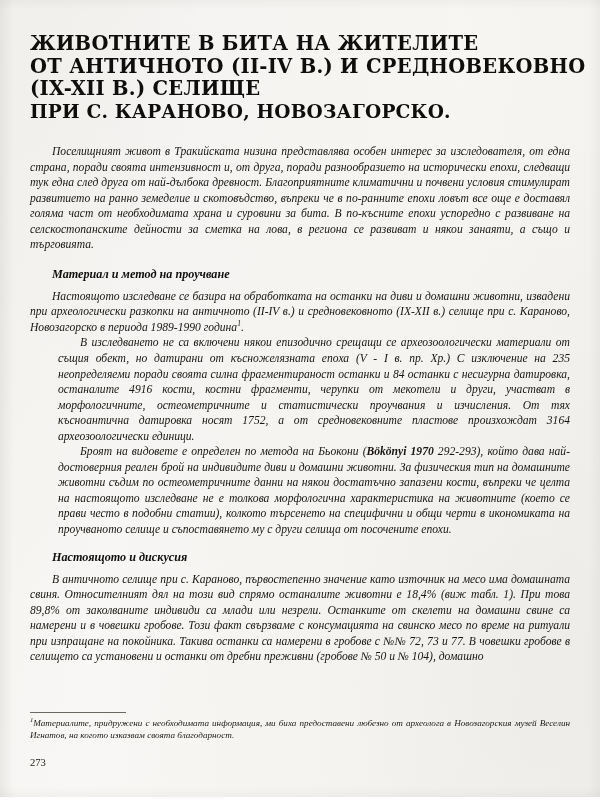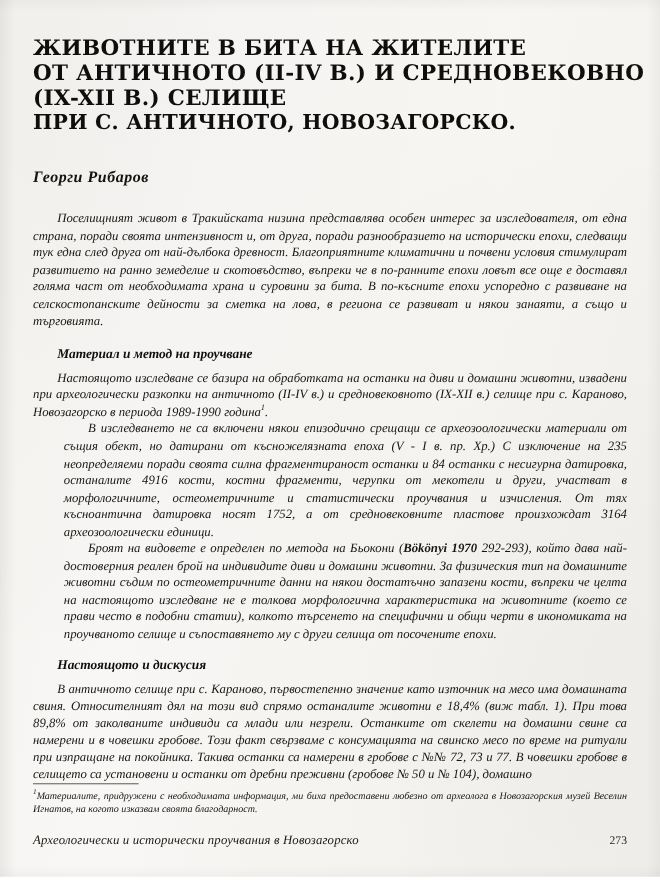--- a/index.html
+++ b/index.html
@@ -174,24 +174,23 @@
 </head>
 <body>
 
 <div class="page">
   <div class="content">
 
     <h1 class="title">
       <span class="title-line l1">ЖИВОТНИТЕ В БИТА НА ЖИТЕЛИТЕ</span>
       <span class="title-line l2">ОТ АНТИЧНОТО (II-IV В.) И СРЕДНОВЕКОВНО</span>
       <span class="title-line l3">(IX-XII В.) СЕЛИЩЕ</span>
-      <span class="title-line l4">ПРИ С. АНТИЧНОТО, НОВОЗАГОРСКО.</span>
+      <span class="title-line l4">ПРИ С. КАРАНОВО, НОВОЗАГОРСКО.</span>
     </h1>
 
-    <div class="author">Георги Рибаров</div>
 
     <div class="body-block">
 
       <p class="para">Поселищният живот в Тракийската низина представлява особен интерес за изследователя, от една страна, поради своята интензивност и, от друга, поради разнообразието на исторически епохи, следващи тук една след друга от най-дълбока древност. Благоприятните климатични и почвени условия стимулират развитието на ранно земеделие и скотовъдство, въпреки че в по-ранните епохи ловът все още е доставял голяма част от необходимата храна и суровини за бита. В по-късните епохи успоредно с развиване на селскостопанските дейности за сметка на лова, в региона се развиват и някои занаяти, а също и търговията.</p>
 
       <h2 class="heading">Материал и метод на проучване</h2>
 
       <p class="para"><span>Настоящото изследване се базира на обработката на останки на диви и домашни животни, извадени при археологически разкопки на античното (II-IV в.) и средновековното (IX-XII в.) селище при с. Караново, Новозагорско в периода 1989-1990 година</span><sup class="fn">1</sup><span>.</span></p>
 
       <p class="para">В изследването не са включени някои епизодично срещащи се археозоологически материали от същия обект, но датирани от къснoжелязната епоха (V - I в. пр. Хр.) С изключение на 235 неопределяеми поради своята силна фрагментираност останки и 84 останки с несигурна датировка, останалите 4916 кости, костни фрагменти, черупки от мекотели и други, участват в морфологичните, остеометричните и статистически проучвания и изчисления. От тях късноантична датировка носят 1752, а от средновековните пластове произхождат 3164 археозоологически единици.</p>
@@ -206,16 +205,15 @@
 
     </div>
   </div>
 
   <div class="footnote-wrap">
     <div class="footnote-rule"></div>
     <p class="footnote"><sup>1</sup><span>Материалите, придружени с необходимата информация, ми биха предоставени любезно от археолога в Новозагорския музей Веселин Игнатов, на когото изказвам своята благодарност.</span></p>
   </div>
 
   <div class="footer">
-    <div class="footer-title">Археологически и исторически проучвания в Новозагорско</div>
     <div class="footer-page">273</div>
   </div>
 </div>
 
 </body></html>

